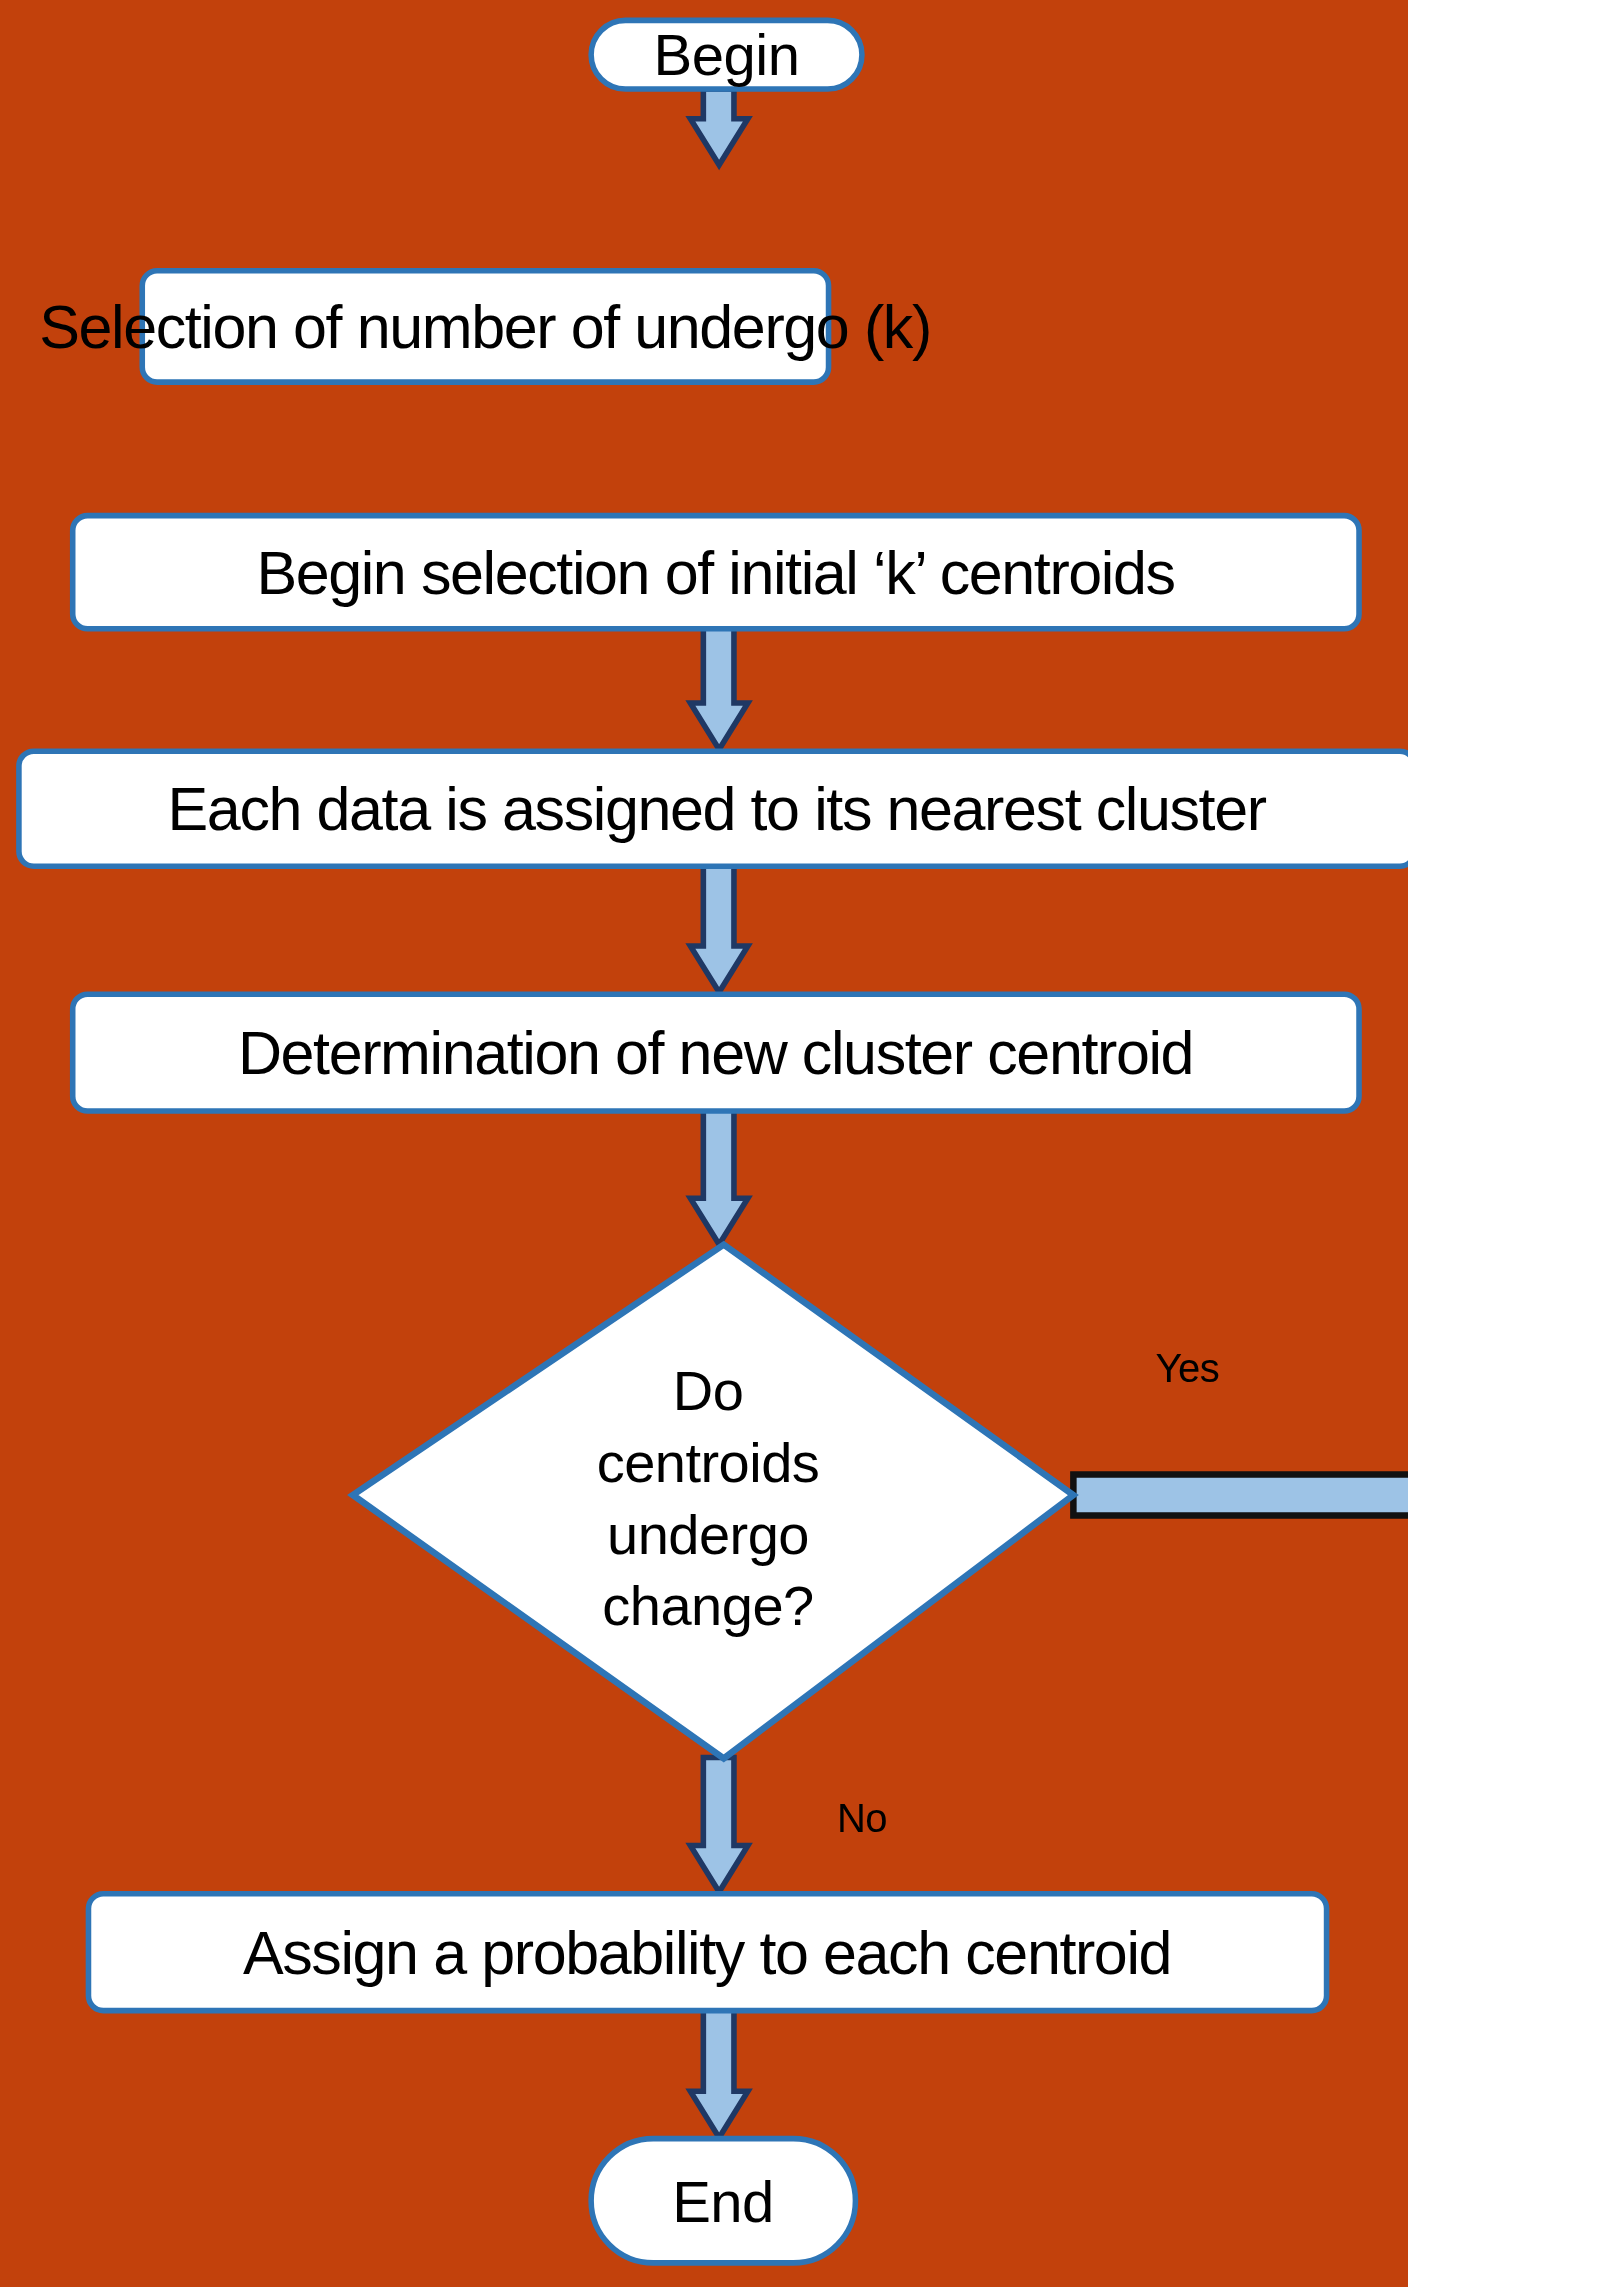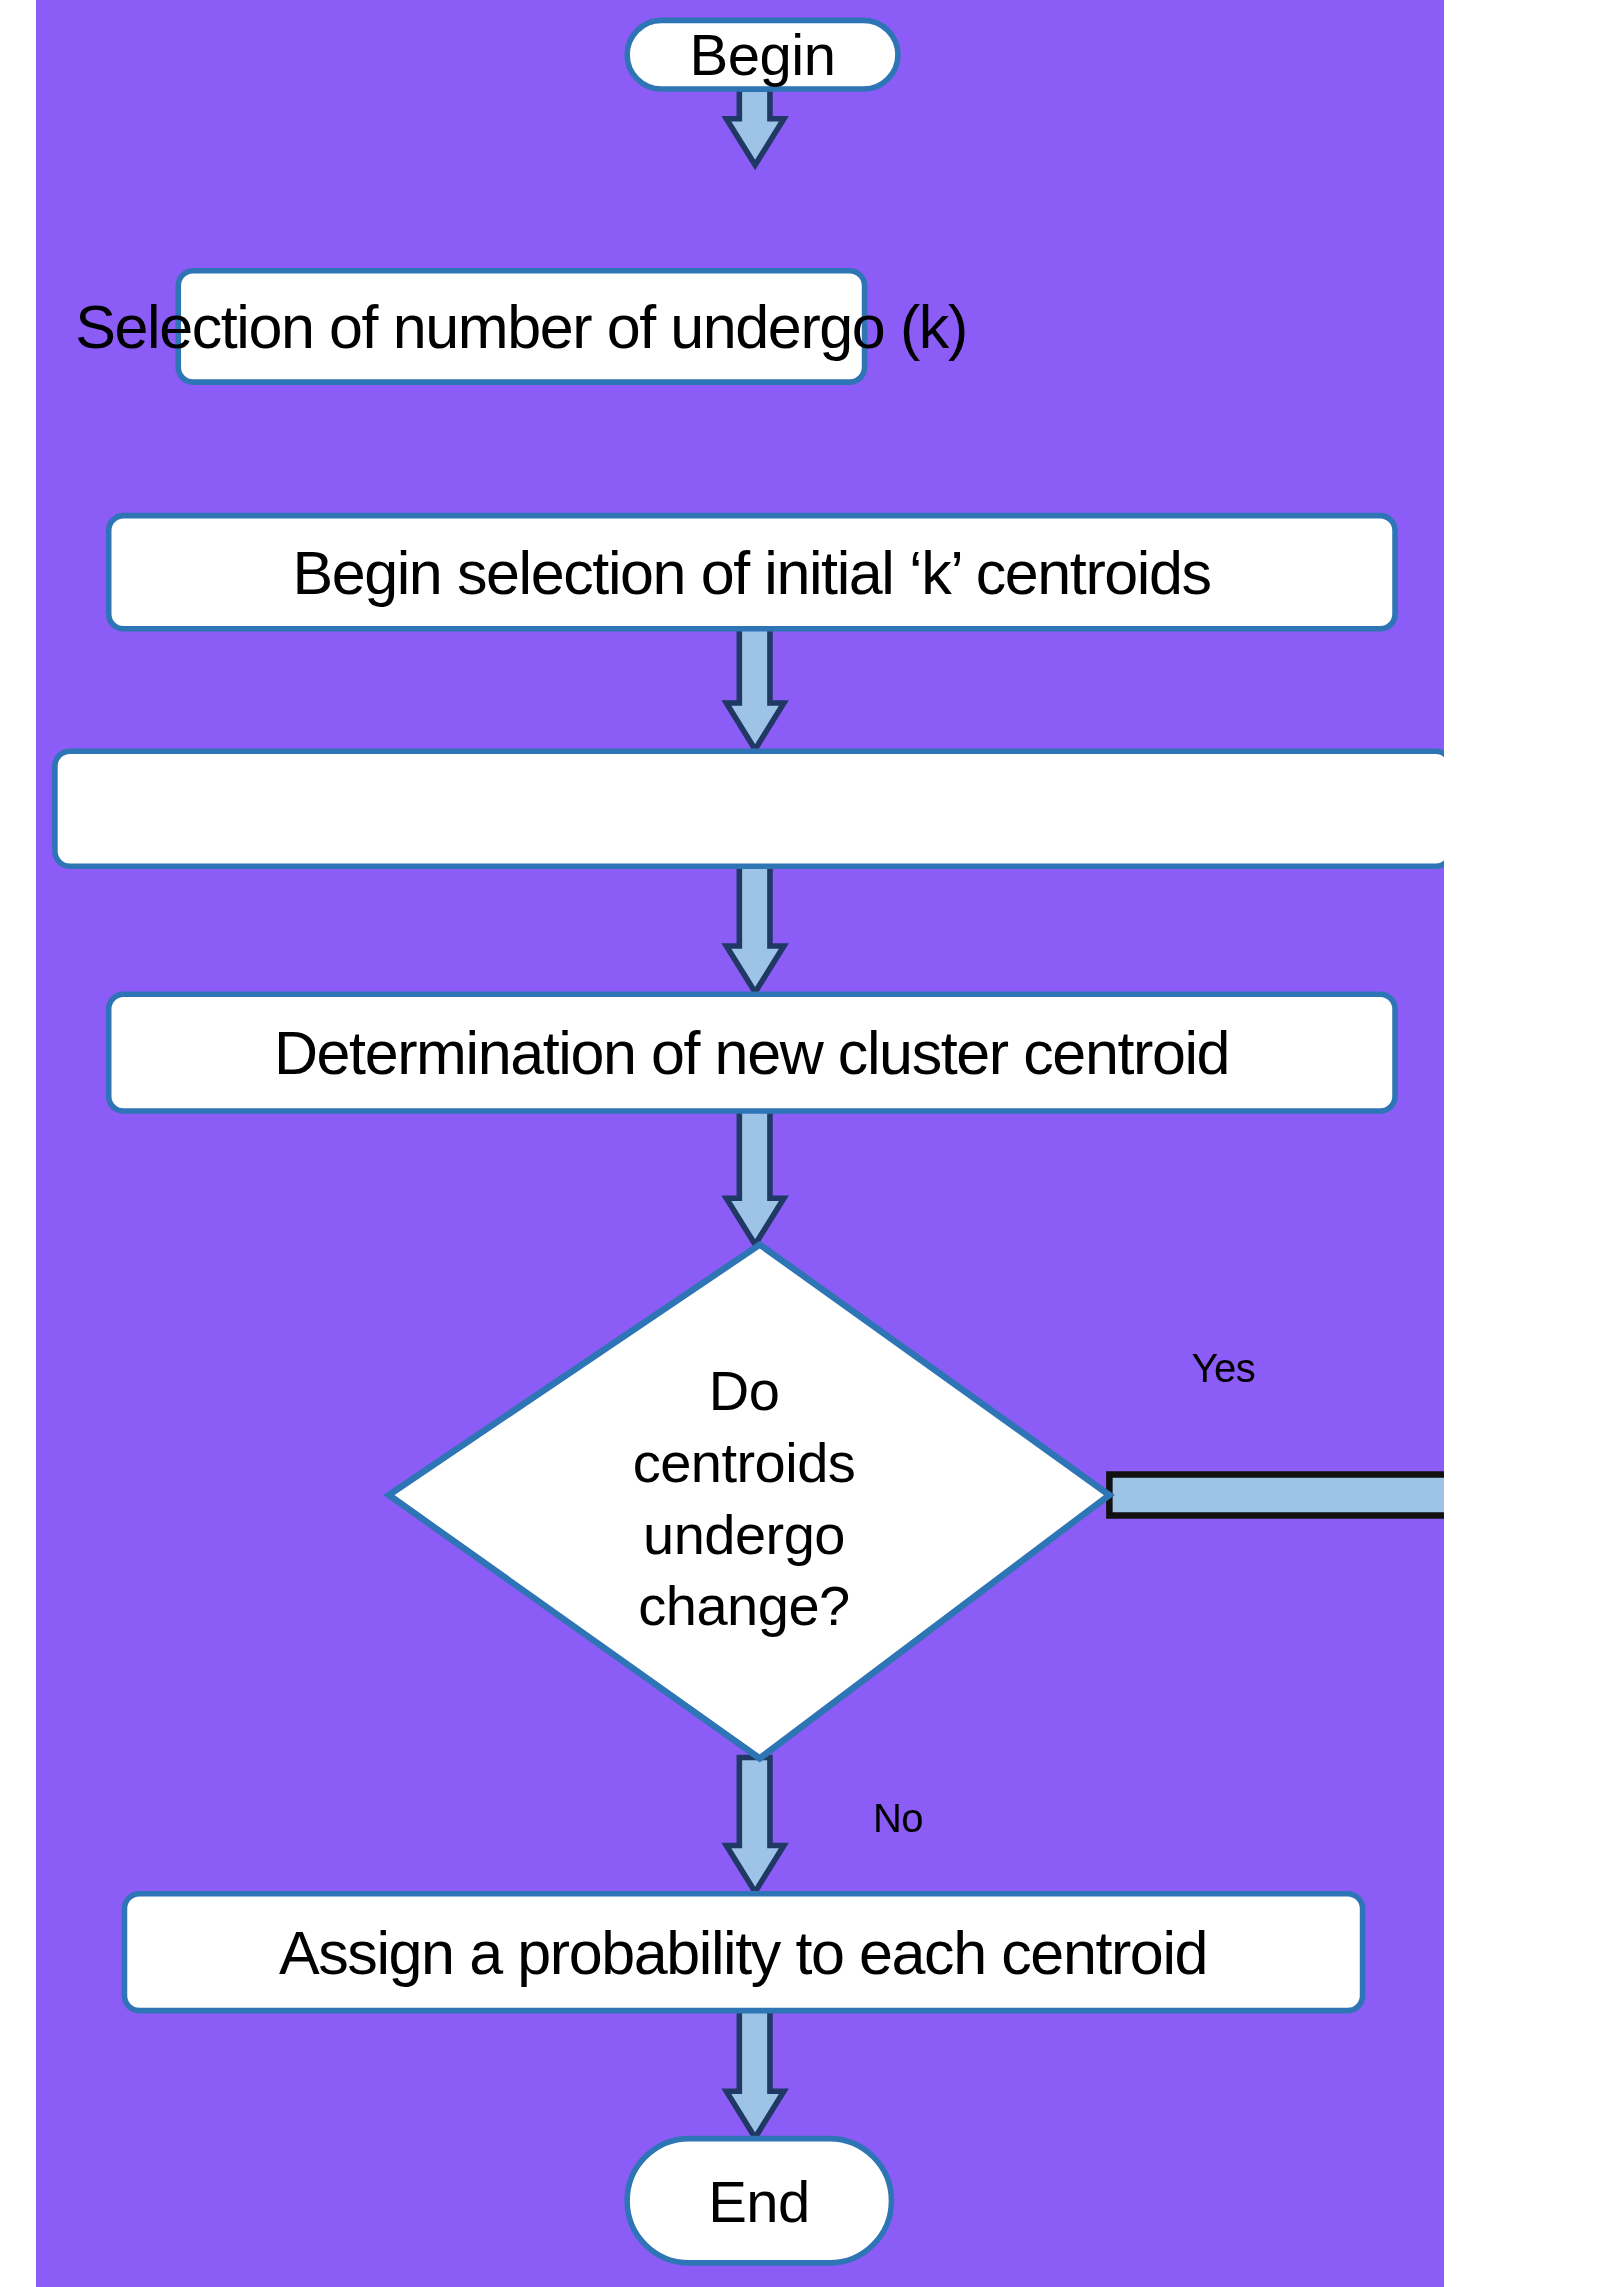--- a/index.html
+++ b/index.html
@@ -7,23 +7,22 @@
     padding: 0;
     background: #ffffff;
   }
   body {
     font-family: "Liberation Sans", sans-serif;
   }
   #canvas {
     position: relative;
     width: 1408px;
     height: 2287px;
-    background: #8b5cf6;
+    background: #c2410c;
     overflow: hidden;
-    margin-left: 36px;
   }
   #flow-svg {
     position: absolute;
     left: 0;
     top: 0;
     width: 1620px;
     height: 2287px;
   }
   .node-text {
     position: absolute;
@@ -126,20 +125,21 @@
     <rect x="637" y="2306" width="285" height="134" rx="67" ry="67" fill="#FFFFFF" stroke="#2E75B6" stroke-width="6"></rect>
 
   </svg>
 
   <div class="node-text terminal-label" style="left:591px; top:20.4px; width:271px; height:69px;">Begin</div>
 
   <div class="node-text process-label" style="left:142px; top:271px; width:686px; height:111px;">Selection of number of undergo (k)</div>
 
   <div class="node-text process-label" style="left:72px; top:516px; width:1287px; height:113px;">Begin selection of initial ‘k’ centroids</div>
 
+  <div class="node-text process-label" style="left:18.6px; top:751px; width:1396px; height:115px;">Each data is assigned to its nearest cluster</div>
 
   <div class="node-text process-label" style="left:72px; top:994px; width:1287px; height:117px;">Determination of new cluster centroid</div>
 
   <div class="node-text decision-label" style="left:476px; top:1285px; width:464px; height:427px;">Do
 centroids
 undergo
 change?</div>
 
   <div class="node-text process-label" style="left:88px; top:1894px; width:1238px; height:117px;">Assign a probability to each centroid</div>
 

